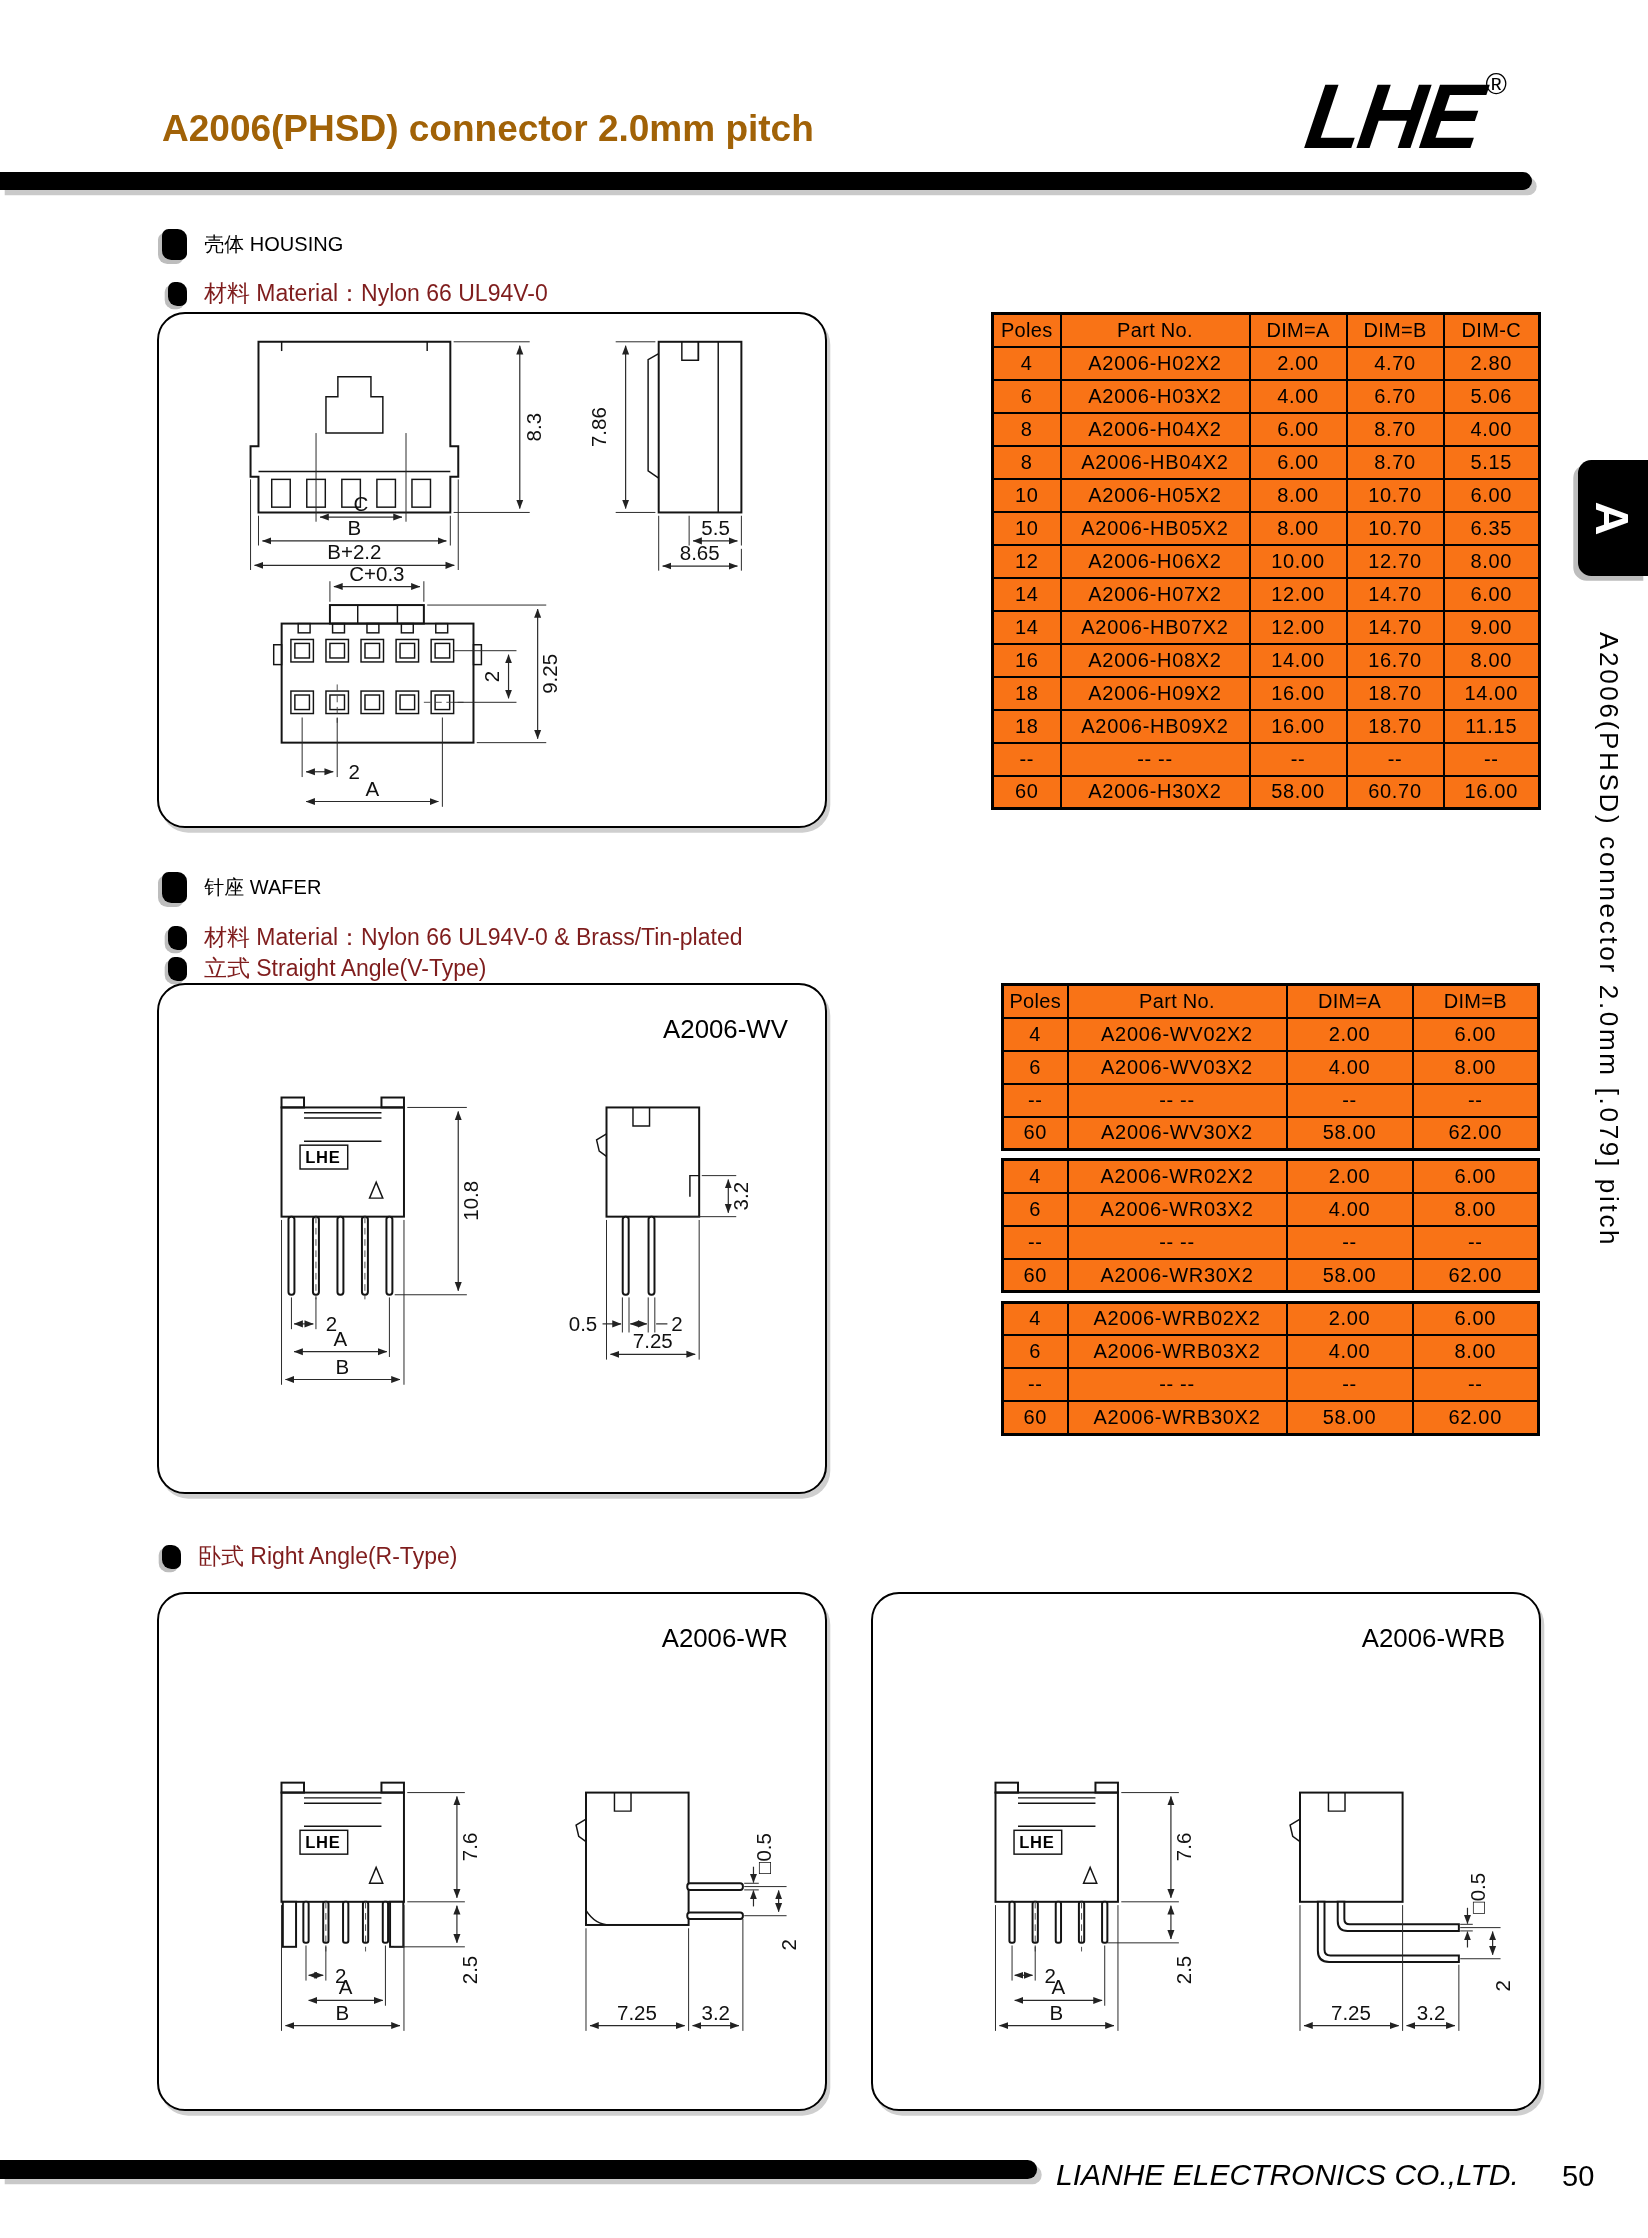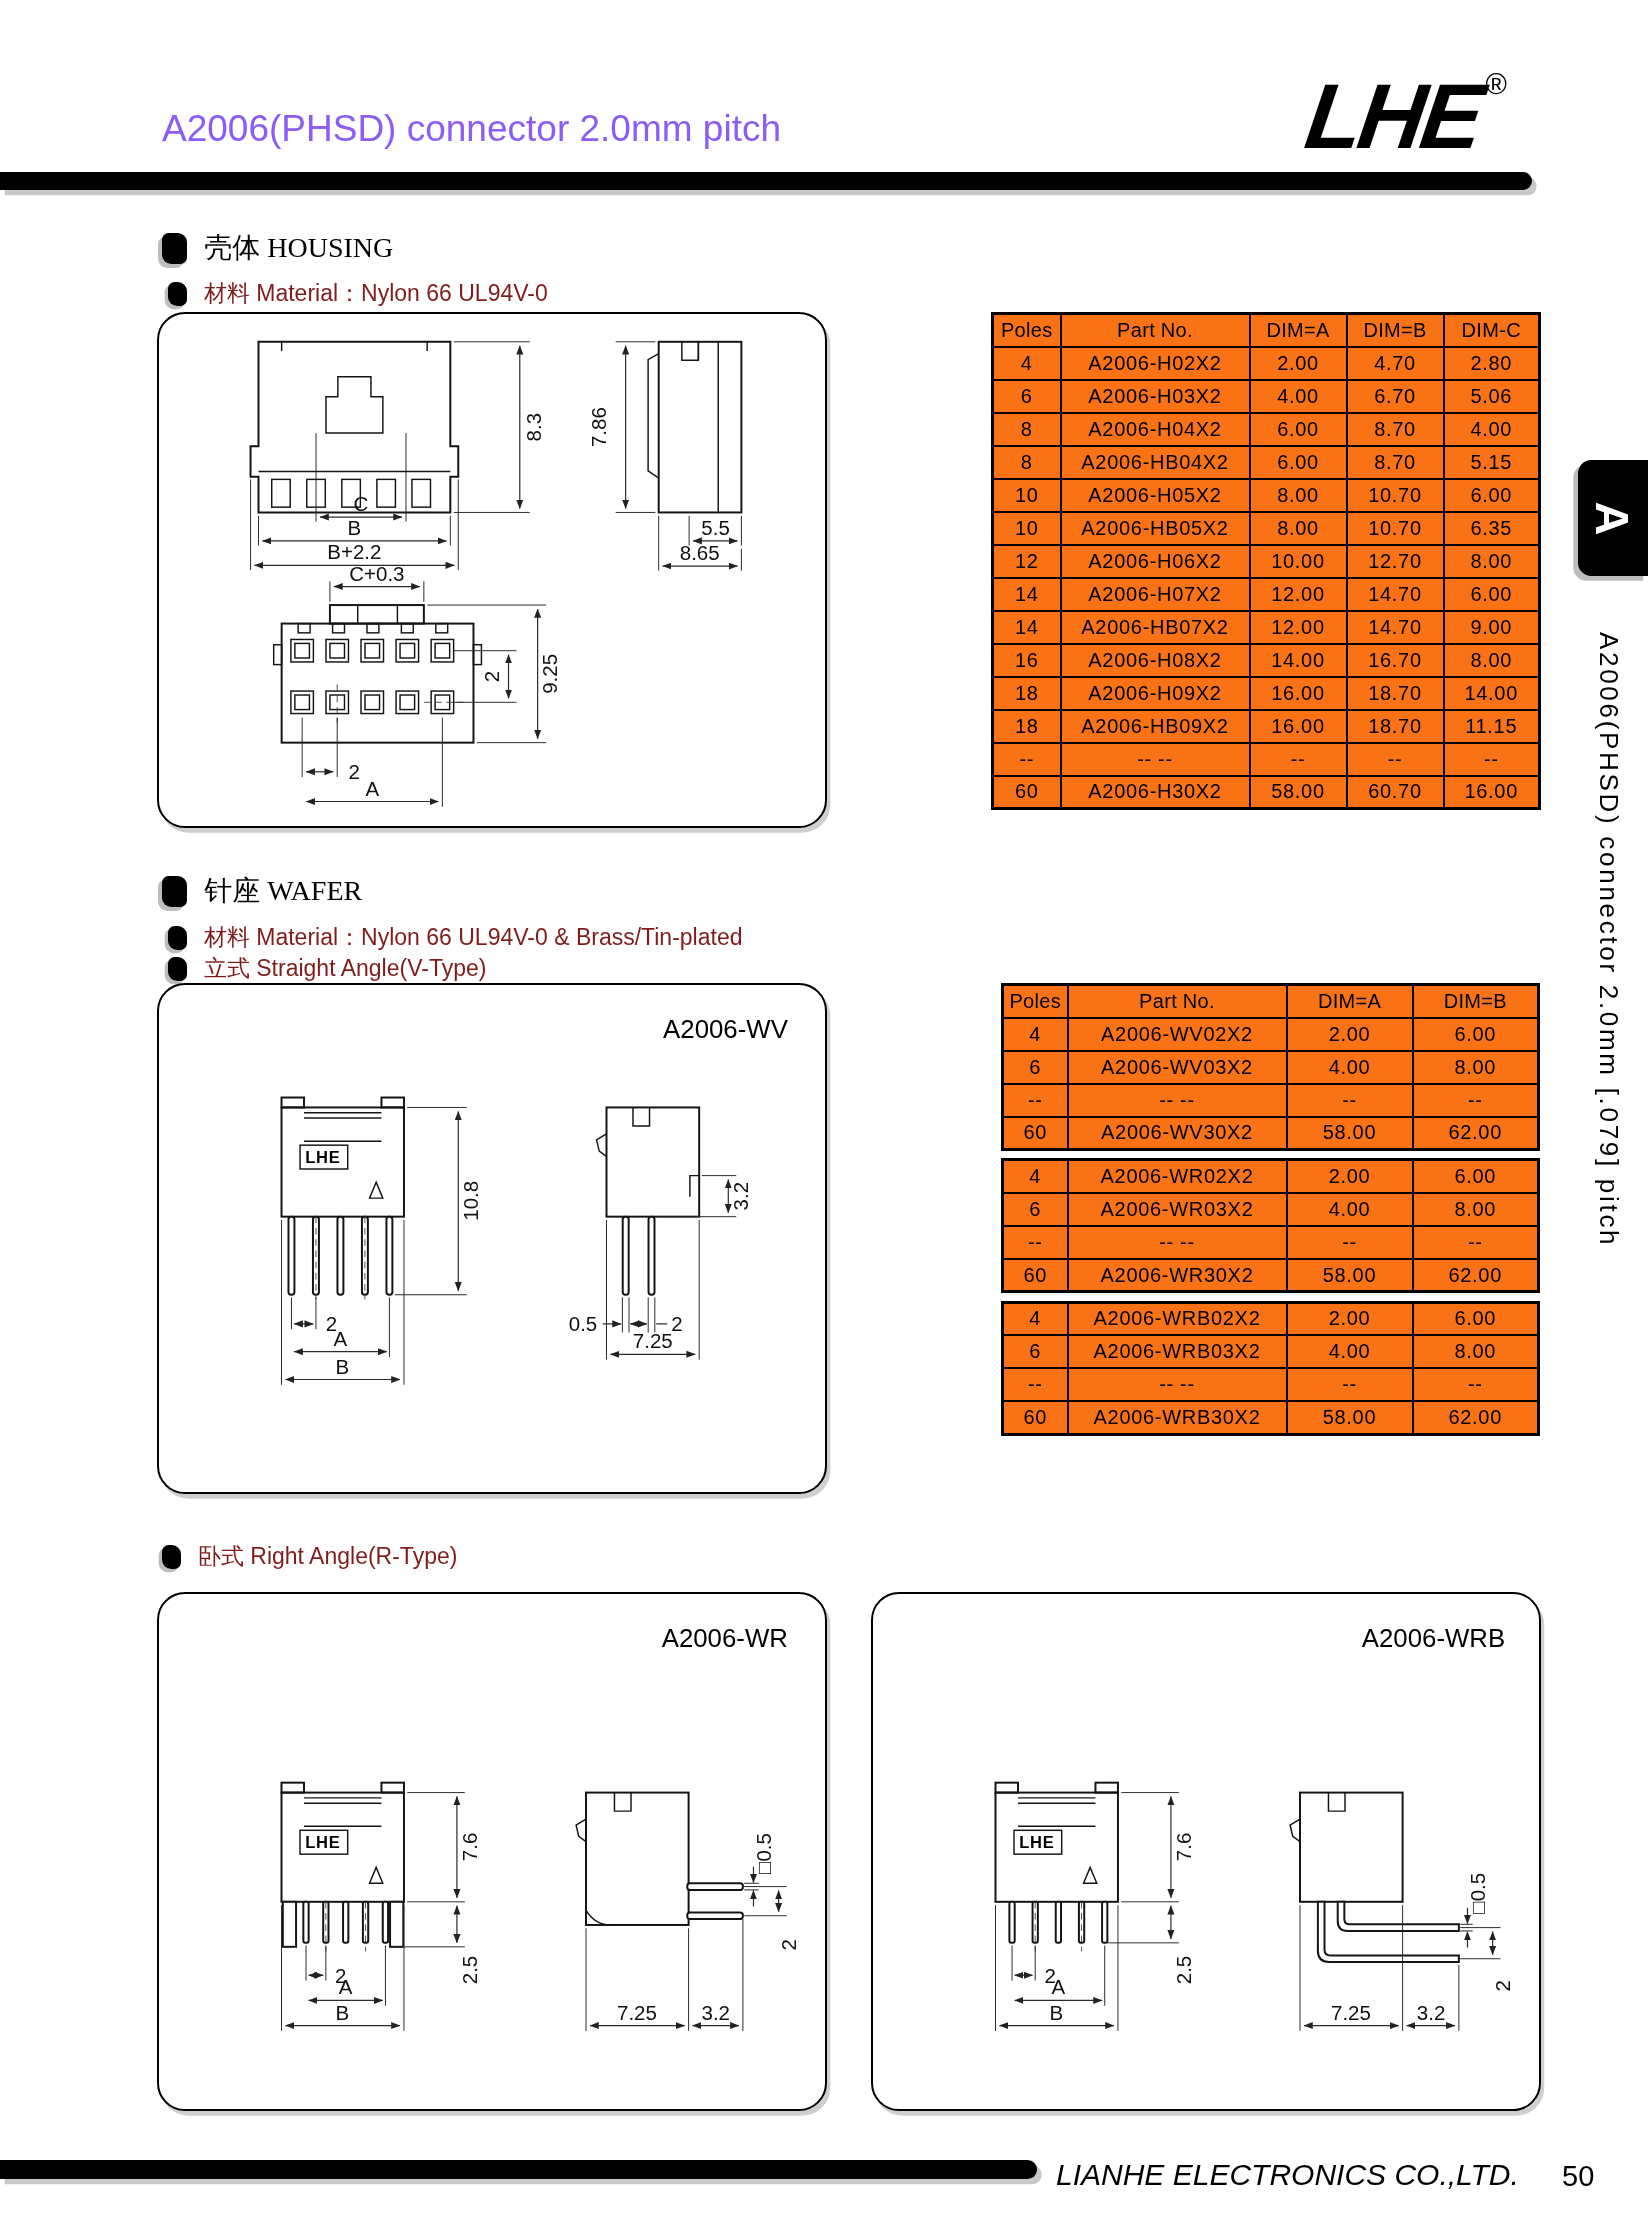--- a/index.html
+++ b/index.html
@@ -4,33 +4,33 @@
 <style>
   * { margin:0; padding:0; box-sizing:border-box; }
   html,body { background:#fff; }
   body {
     width:1649px; height:2239px; position:relative;
     font-family:"Liberation Sans", sans-serif; color:#111; overflow:hidden;
   }
   .abs { position:absolute; }
 
   
-  .page-title { font-size:37px; font-weight:400; letter-spacing:0px; color:#8b5cf6; }
+  .page-title { font-size:37px; font-weight:700; letter-spacing:0px; color:#a16207; }
   .logo-wrap { display:flex; align-items:flex-start; }
   .logo-text { font-size:92px; font-weight:bold; font-style:italic; letter-spacing:-4px;
                transform:skewX(-8deg); line-height:1; color:#000; }
   .logo-reg { font-size:29px; line-height:1; margin-left:6.6px; color:#000; }
   .bar { background:#000; height:18px; border-radius:0 9.3px 9.3px 0; box-shadow:4.7px 5.3px 0 #c9c9c9; }
 
   
   .sec { display:flex; align-items:center; gap:17.3px; }
   .bullet { background:#000; border-radius:6.6px 9.3px 6.6px 9.3px; box-shadow:-4px 4px 0 #bdbdbd; flex:0 0 auto; }
   .b-lg { width:25px; height:31px; }
   .b-sm { width:18.6px; height:24px; box-shadow:-3.3px 3.3px 0 #bdbdbd; }
-  .sec-t1 { font-size:28px; color:#000;font-family:Liberation Serif, serif; }
+  .sec-t1 { font-size:20px; color:#000; }
   .sec-t2 { font-size:23px; color:#7f1d1d; }
 
   
   .draw-box { border:2px solid #000; border-radius:28px; background:#fff; box-shadow:3.3px 4.7px 0 #cfcfcf; }
   .draw-box svg { display:block; width:100%; height:100%; }
 
   
   table.spec { border-collapse:collapse; table-layout:fixed; background:#f97316; }
   table.spec th, table.spec td {
     border:2px solid #000; text-align:center; vertical-align:middle;

